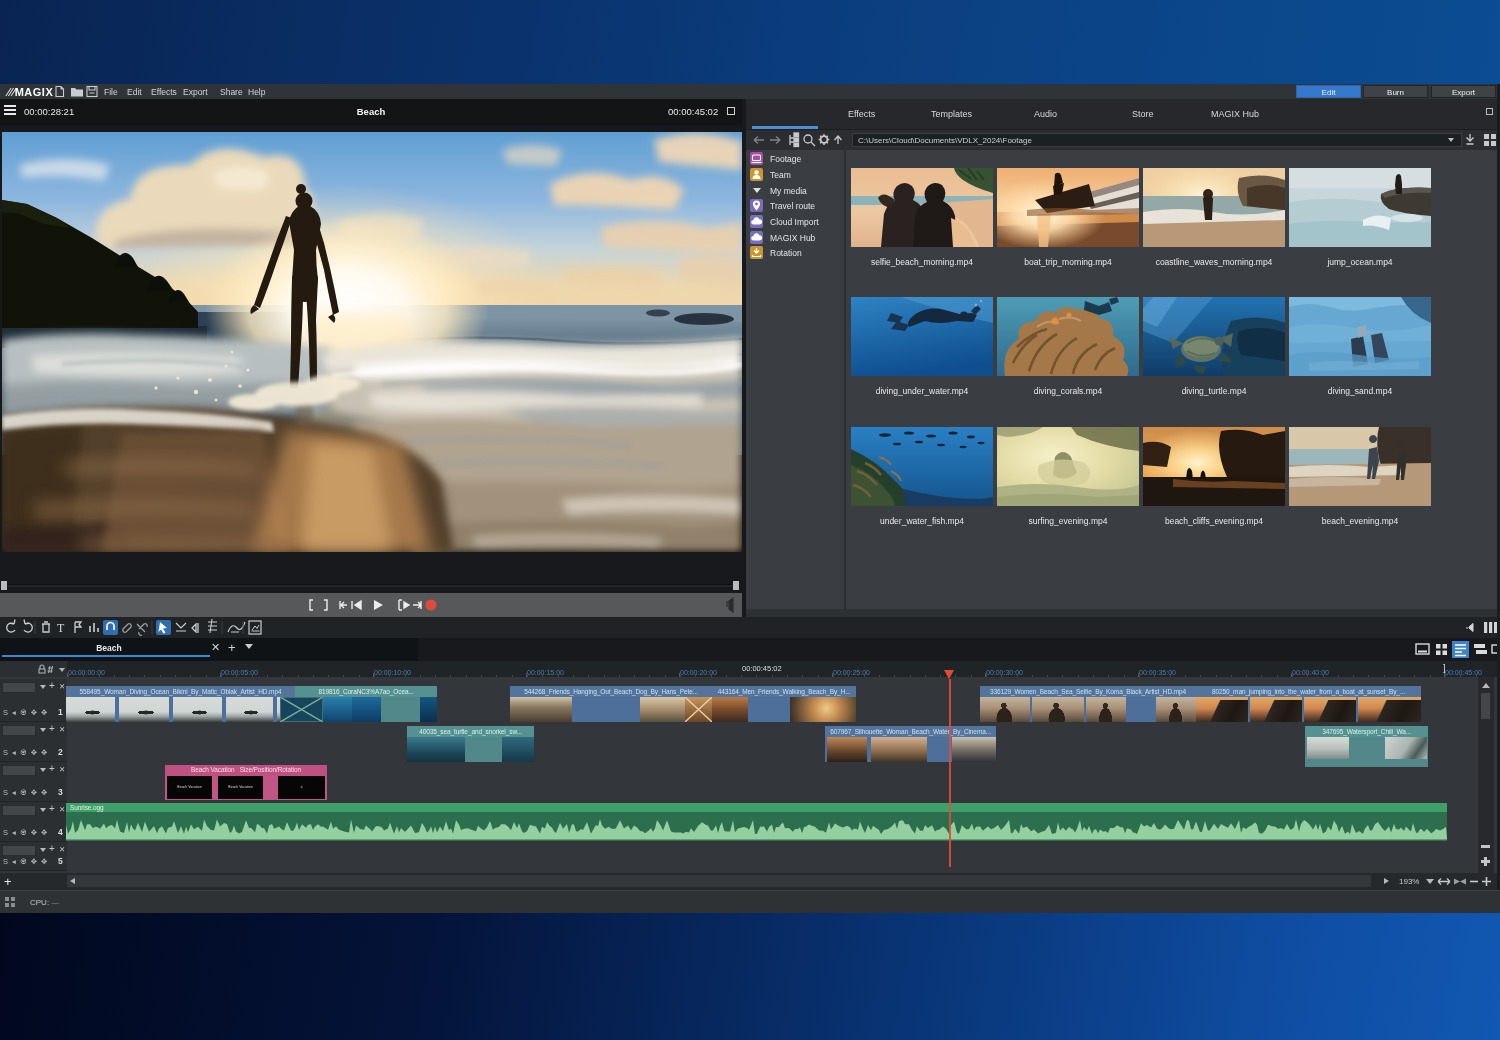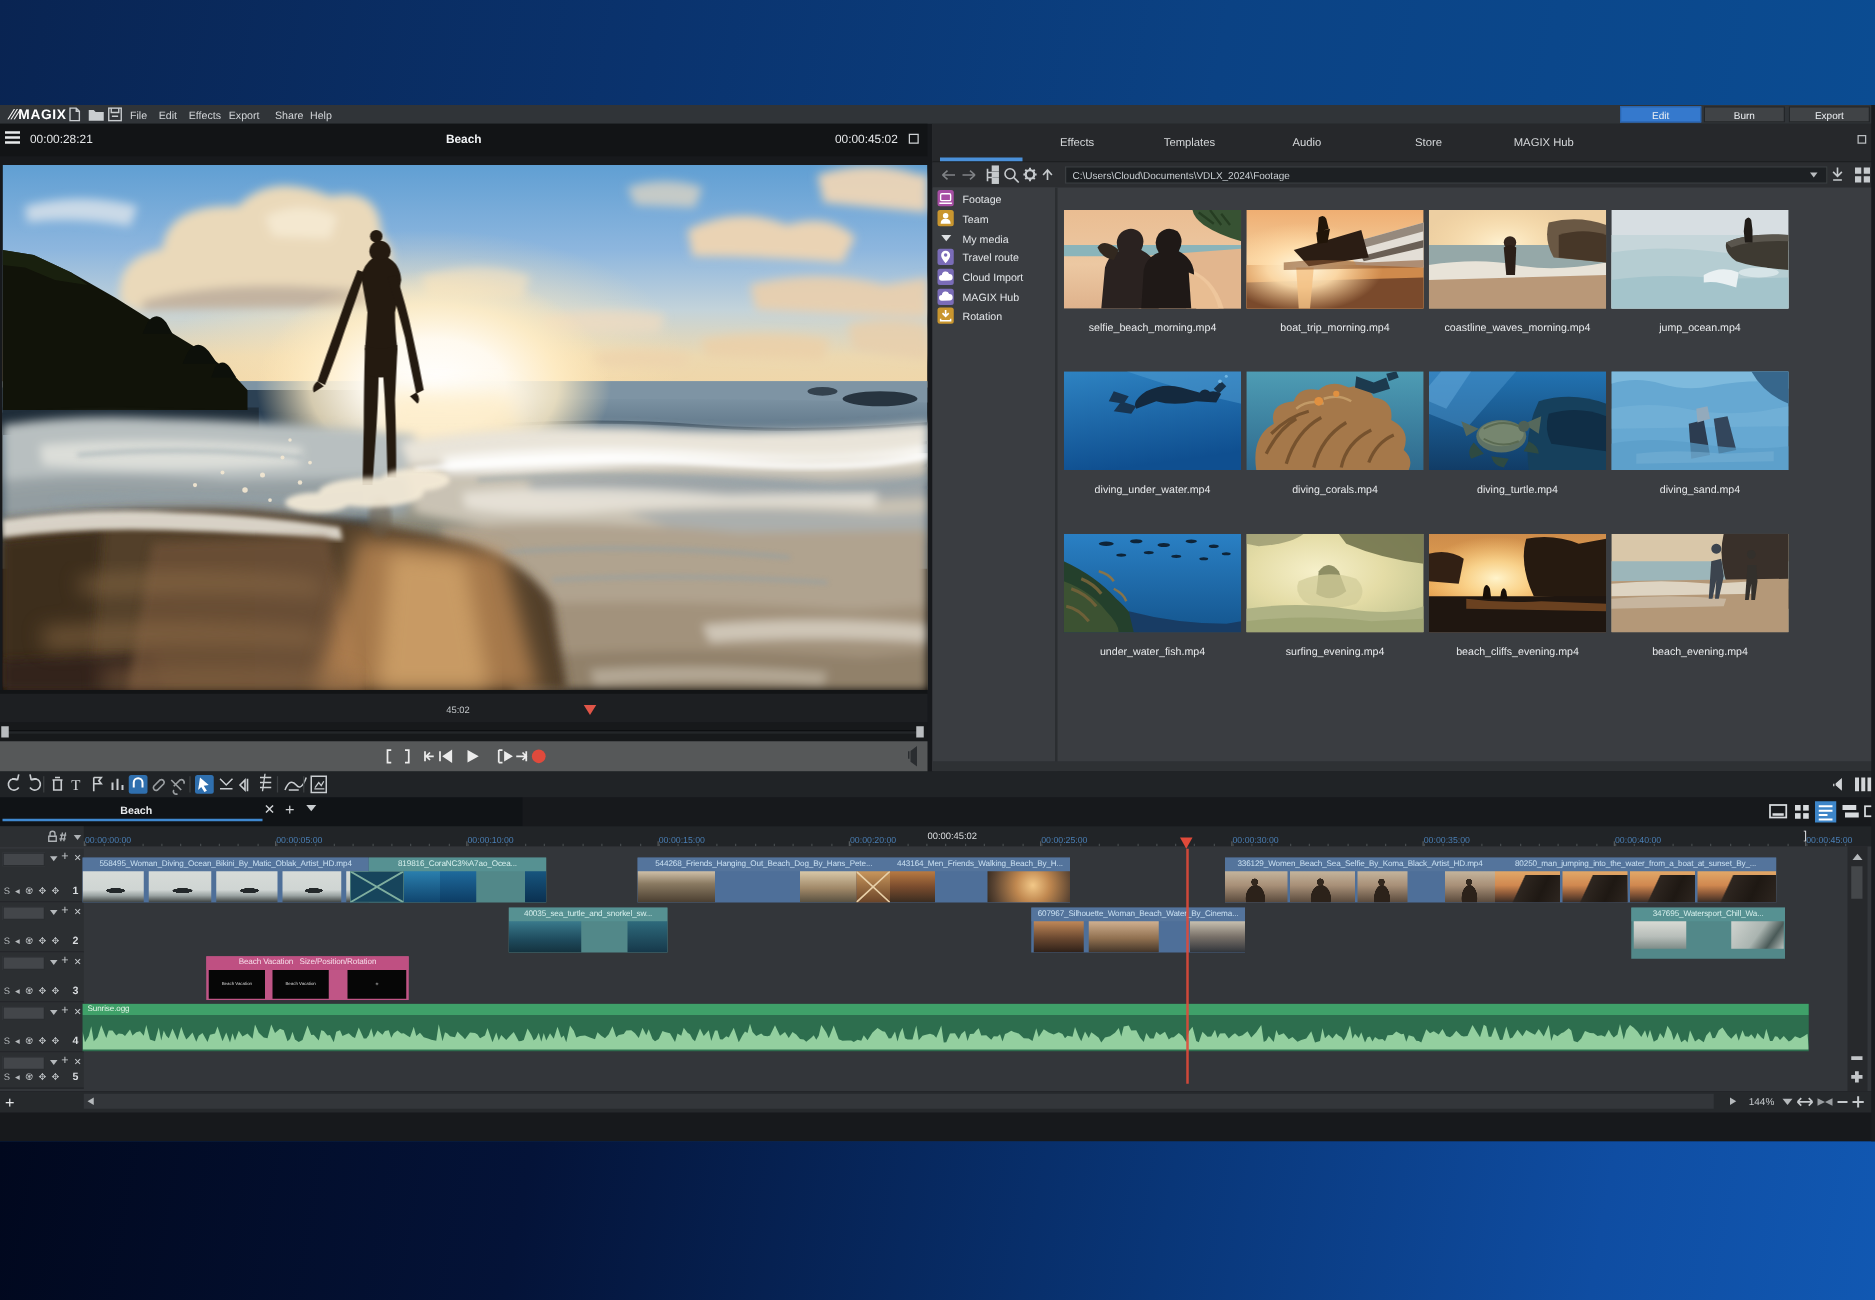--- a/index.html
+++ b/index.html
@@ -215,24 +215,20 @@
           <circle cx="224" cy="234" r="1.6"></circle>
           <circle cx="194" cy="260" r="2.2"></circle>
  <circle cx="176" cy="246" r="1.6"></circle>
           <circle cx="238" cy="254" r="1.8"></circle>
           <circle cx="214" cy="268" r="1.5"></circle>
  <circle cx="154" cy="256" r="1.7"></circle>
           <circle cx="246" cy="238" r="1.5"></circle>
           <circle cx="230" cy="220" r="1.4"></circle>
 </g>
 </svg></div>
-<div class="abs" id="scrub">
-  <div style="position:absolute;left:357px;top:8px;font-size:7.5px;color:#c3c7ca;">45:02</div>
-  <div style="position:absolute;left:467px;top:9px;width:0;height:0;border-left:5px solid transparent;border-right:5px solid transparent;border-top:8px solid #e05548;"></div>
-</div>
 <div class="abs" id="sliderrow">
   <div style="position:absolute;left:4px;top:6px;width:732px;height:3px;background:#232629;border-top:1px solid #0d0f11;"></div>
   <div style="position:absolute;left:1px;top:3px;width:6px;height:9px;background:#b9bcbf;"></div>
   <div style="position:absolute;left:733px;top:3px;width:6px;height:9px;background:#b9bcbf;"></div>
 </div>
 <div class="abs" id="transport">
   <svg width="742" height="24" style="position:absolute;left:0;top:0">
     <g stroke="#ececec" stroke-width="1.4" fill="none">
       <path d="M313 7 h-3 v10 h3"></path>
           <path d="M324 7 h3 v10 h-3"></path>
@@ -910,25 +906,36 @@
   <div style="position:absolute;left:3px;top:16px;width:9px;height:26px;background:#44474a;"></div>
   <div style="position:absolute;left:3px;top:168px;width:9px;height:2.5px;background:#c2c5c8;"></div>
   <div style="position:absolute;left:3px;top:183px;width:9px;height:2.5px;background:#c2c5c8;"></div>
   <div style="position:absolute;left:6.2px;top:179.8px;width:2.5px;height:9px;background:#c2c5c8;"></div>
 </div>
 <div class="abs" id="hscroll">
   <div style="position:absolute;left:4px;top:1px;font-size:13px;color:#e4e6e8;">+</div>
   <div style="position:absolute;left:67px;top:2px;width:1304px;height:12px;background:#33363a;"></div>
   <div style="position:absolute;left:70px;top:5px;width:0;height:0;border-top:3.5px solid transparent;border-bottom:3.5px solid transparent;border-right:5px solid #b5b9bc;"></div>
   <div style="position:absolute;left:1384px;top:5px;width:0;height:0;border-top:3.5px solid transparent;border-bottom:3.5px solid transparent;border-left:5px solid #b5b9bc;"></div>
-  <div style="position:absolute;left:1399px;top:4px;font-size:8px;color:#c5c9cc;">144%</div>
+  <div style="position:absolute;left:1399px;top:4px;font-size:8px;color:#c5c9cc;">193%</div>
   <div style="position:absolute;left:1426px;top:6px;width:0;height:0;border-left:4px solid transparent;border-right:4px solid transparent;border-top:5px solid #b5b9bc;"></div>
   <svg width="60" height="17" style="position:absolute;left:1436px;top:0">
     <g stroke="#c5c9cc" stroke-width="1.3" fill="none">
       <path d="M2 8.5 h12 m-12 0 l3 -3 m-3 3 l3 3 m9 -3 l-3 -3 m3 3 l-3 3"></path>
       <path d="M18 5.5 l6 3 l-6 3 z M30 5.5 l-6 3 l6 3 z" fill="#9a9ea1" stroke="none"></path>
       <path d="M34 8.5 h8" stroke-width="1.6"></path>
       <path d="M46 8.5 h9 m-4.5 -4.5 v9" stroke-width="1.6"></path>
     </g>
   </svg>
 </div>
 <div class="abs" style="left:1497px;top:84px;width:3px;height:829px;background:#1a1c1f;"></div>
+<div class="abs" id="statusbar">
+  <svg width="60" height="23">
+        <g fill="#8a8e91">
+          <rect x="5" y="6" width="4" height="4"></rect>
+          <rect x="11" y="6" width="4" height="4"></rect>
+          <rect x="5" y="12" width="4" height="4"></rect>
+          <rect x="11" y="12" width="4" height="4"></rect>
+        </g>
+      </svg>
+  <div style="position:absolute;left:30px;top:7px;font-size:8px;color:#c0c4c7;">CPU: <span style="color:#8a8e91">—</span></div>
+</div>
 </div>
 
 </body></html>

